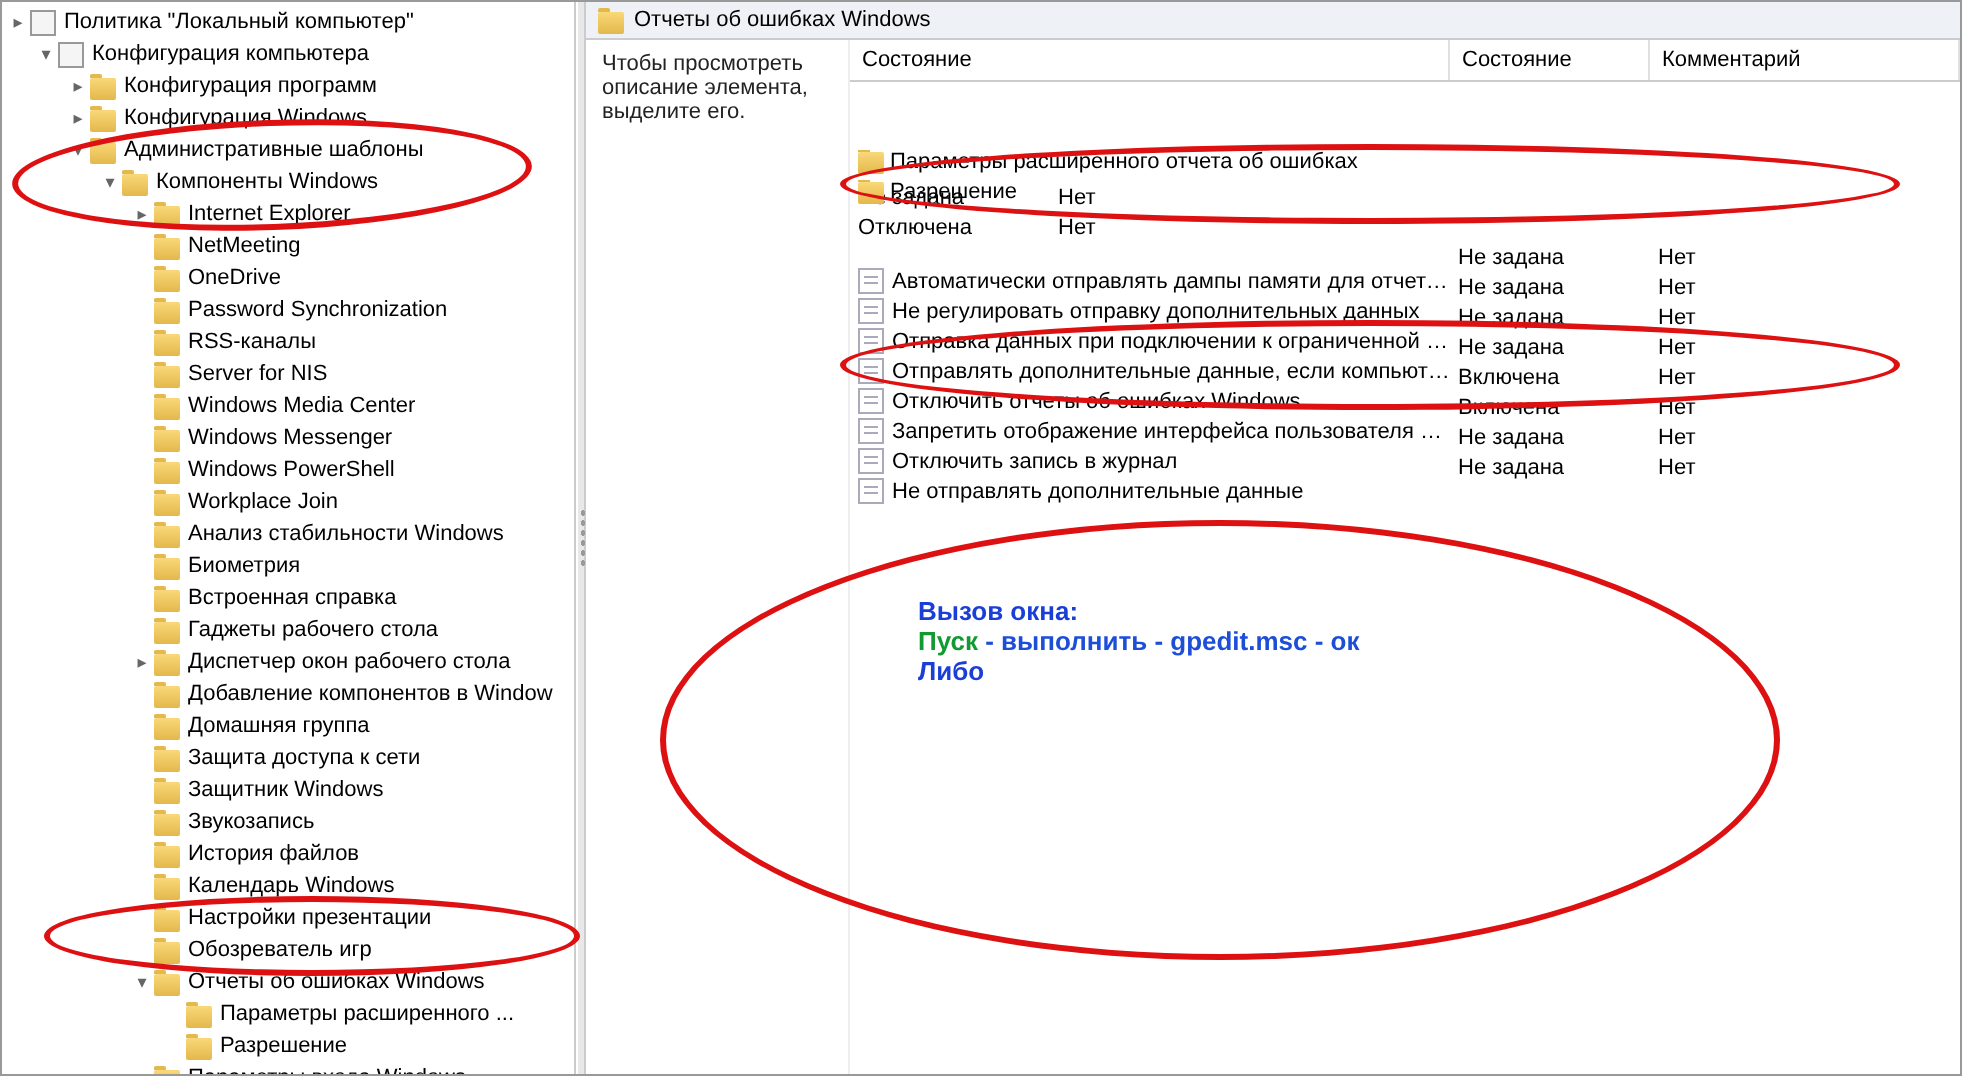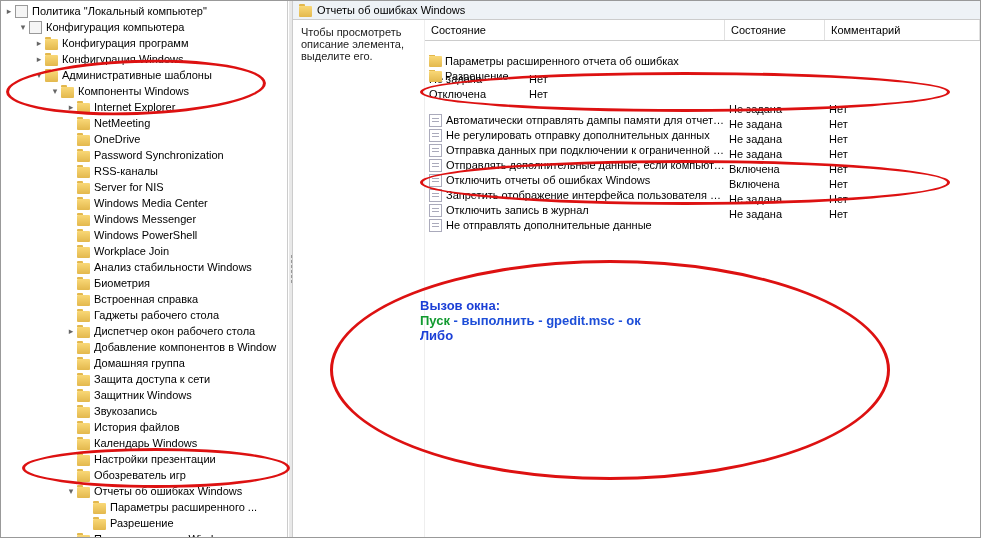--- a/index.html
+++ b/index.html
@@ -138,20 +138,21 @@
     padding: 6px 8px;
     font-size: 11px;
     color: #222;
     border-right: 1px solid #eee;
   }
   .list-col {
     flex: 1;
     display: flex;
     flex-direction: column;
     overflow: hidden;
+    gap: 20px;
   }
   .list-header {
     display: flex;
     border-bottom: 1px solid #ccc;
     background: #fff;
     font-size: 11px;
   }
   .col-h {
     padding: 4px 6px;
     border-right: 1px solid #e0e0e0;
@@ -167,20 +168,21 @@
     display: flex;
     align-items: center;
     height: 15px;
     font-size: 11px;
     cursor: default;
     white-space: nowrap;
   }
   .row-name {
     flex: 0 0 300px;
     display: flex;
+    align-items: center;
     padding-left: 4px;
     overflow: hidden;
     text-overflow: ellipsis;
     margin-top: 24px;
   }
   .row-state { flex: 0 0 100px; padding-left: 4px; }
   .row-comment { flex: 1; padding-left: 4px; }
   .setting-icon {
     width: 13px;
     height: 13px;
@@ -208,20 +210,21 @@
     border: 3px solid #d11;
     border-radius: 50%;
     pointer-events: none;
   }
   .annot-text {
     position: absolute;
     font-size: 13px;
     font-weight: bold;
     font-family: Arial, sans-serif;
     pointer-events: none;
+    margin-left: 39px;
   }
 </style>
 </head>
 <body>
 
 <div class="app">
 
   <div class="tree-panel">
     <div class="tree-root">
       <div class="tree-item" style="padding-left:2px">

